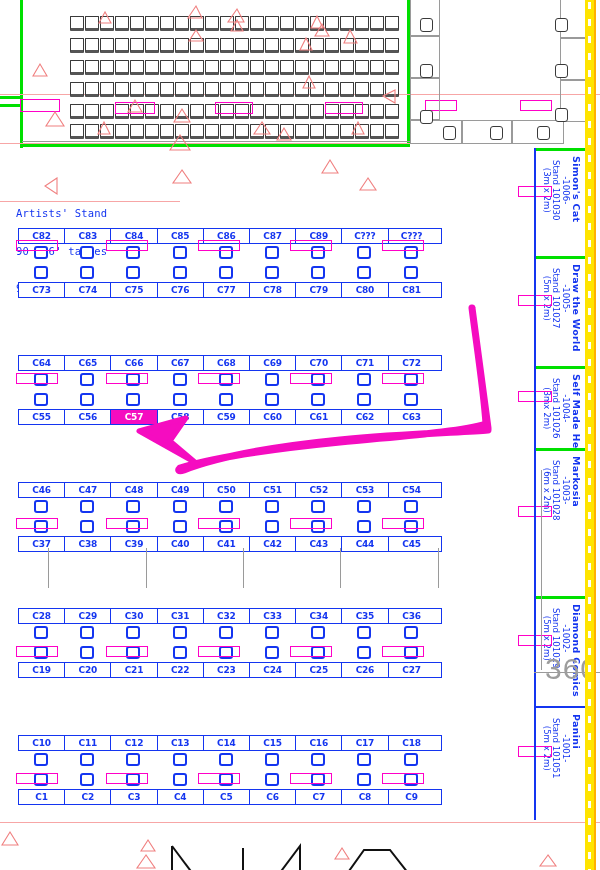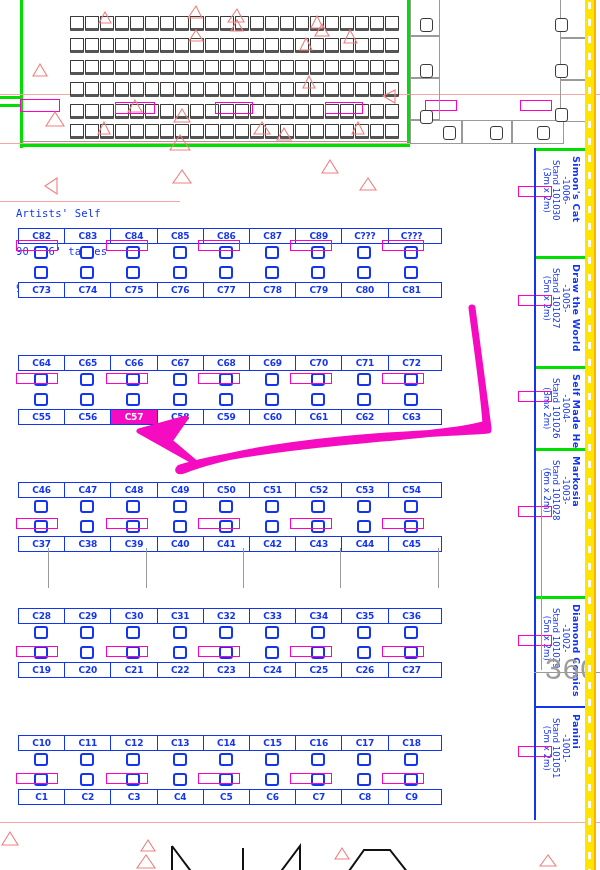--- a/index.html
+++ b/index.html
@@ -365,21 +365,21 @@
   <div class="small-chair" style="left:420px; top:64px;"></div>
   <div class="small-chair" style="left:420px; top:110px;"></div>
   <div class="small-chair" style="left:555px; top:18px;"></div>
   <div class="small-chair" style="left:555px; top:64px;"></div>
   <div class="small-chair" style="left:555px; top:108px;"></div>
   <div class="small-chair" style="left:443px; top:126px;"></div>
   <div class="small-chair" style="left:490px; top:126px;"></div>
   <div class="small-chair" style="left:537px; top:126px;"></div>
 
   <div class="caption" style="left:16px; top:182px;">
-    <div>Artists' Self</div>
+    <div>Artists' Stand</div>
     <div>90 x 6' tables</div>
     <div>90 x chairs</div>
   </div>
 
   <div id="blocks-layer">
       <div class="block" style="left: 18px; top: 228px;">
         <div class="tbl-row" style="left: 0px; top: 0px; width: 424px;">
           <div class="cell">C82</div>
           <div class="cell">C83</div>
           <div class="cell">C84</div>

